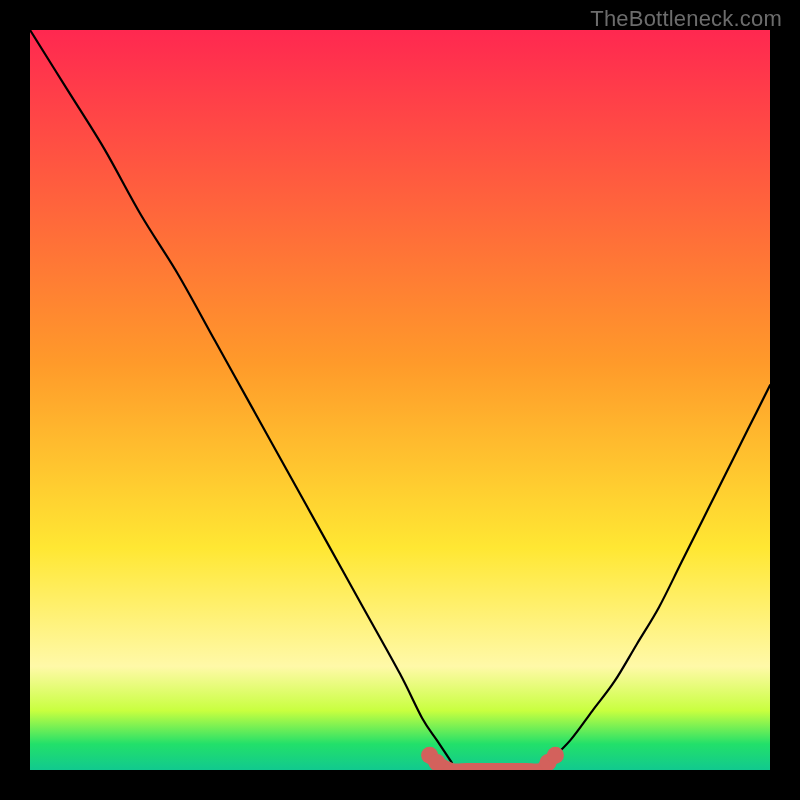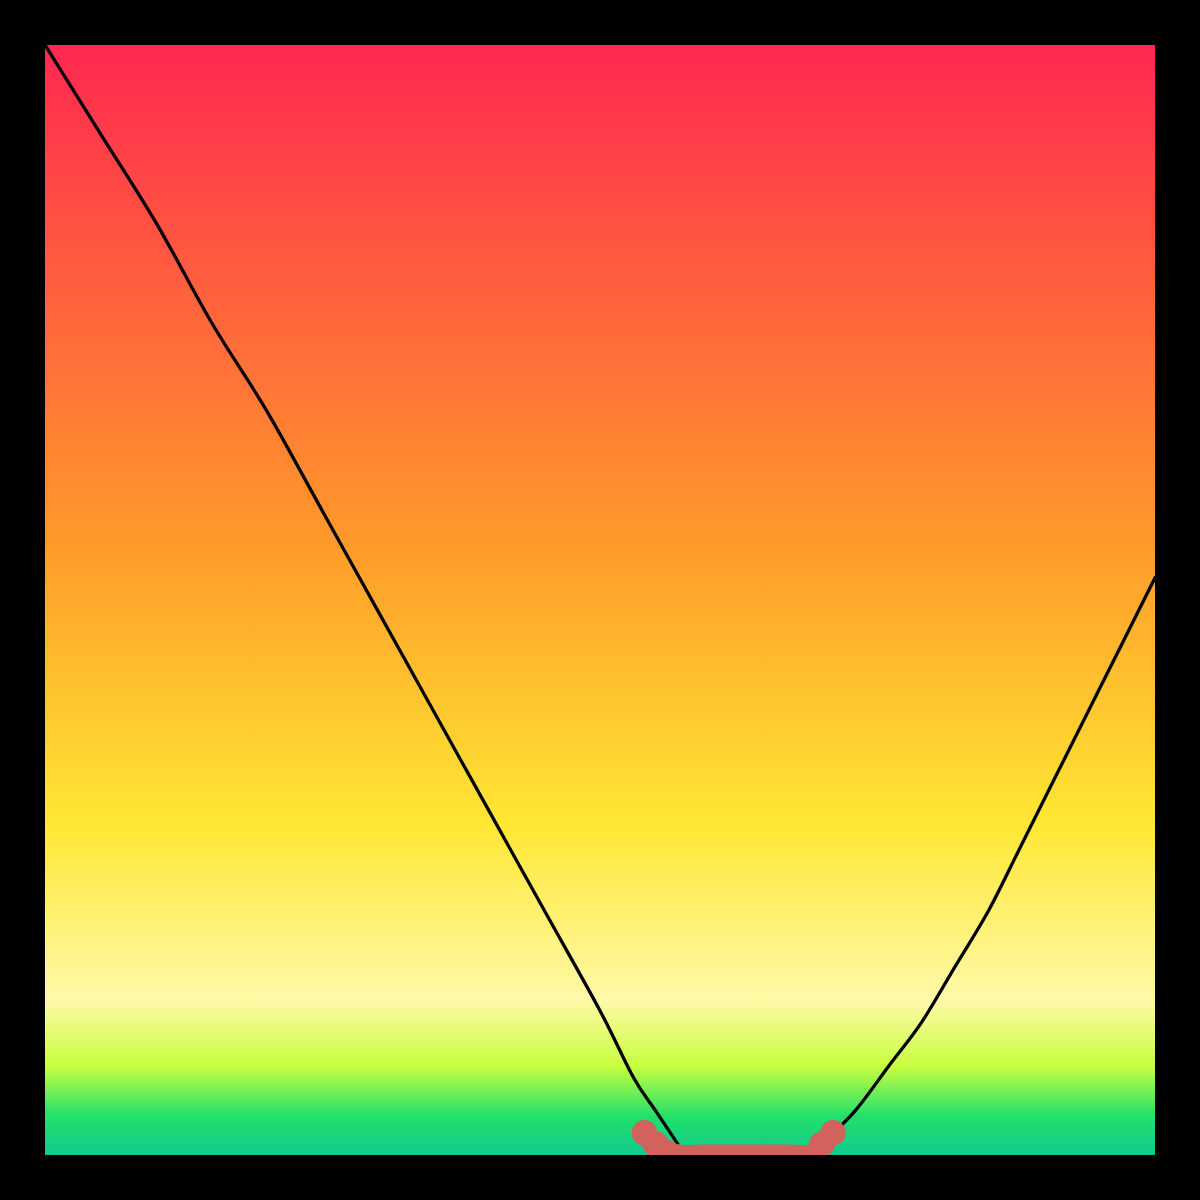--- a/index.html
+++ b/index.html
@@ -47,20 +47,21 @@
     font-size: 22px;
     letter-spacing: 0.2px;
     font-weight: 500;
   }
 </style>
 </head>
 <body>
 
 <div class="stage">
 
+  <div class="watermark">TheBottleneck.com</div>
 
   <div class="plot-area">
     <svg class="gradient" viewBox="0 0 740 740" preserveAspectRatio="none">
       <defs>
         <linearGradient id="bg" x1="0" y1="0" x2="0" y2="1">
             <stop offset="0.00%" stop-color="#ff2850"></stop>
             <stop offset="45.00%" stop-color="#ff9a2a"></stop>
             <stop offset="70.00%" stop-color="#ffe733"></stop>
             <stop offset="86.00%" stop-color="#fff9a8"></stop>
             <stop offset="92.00%" stop-color="#c8ff3f"></stop>

